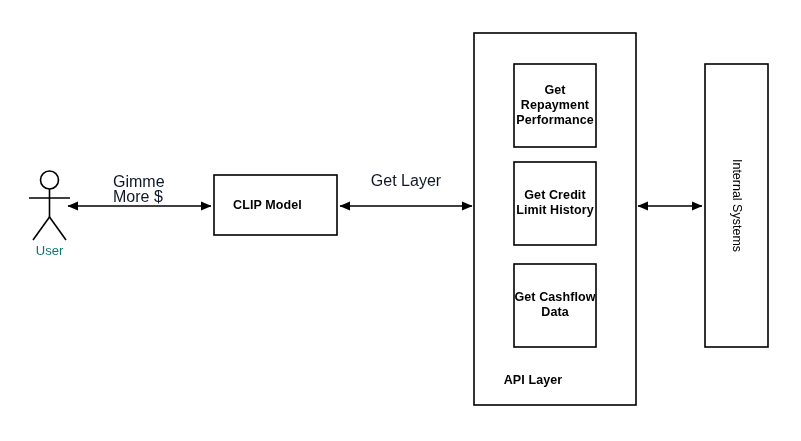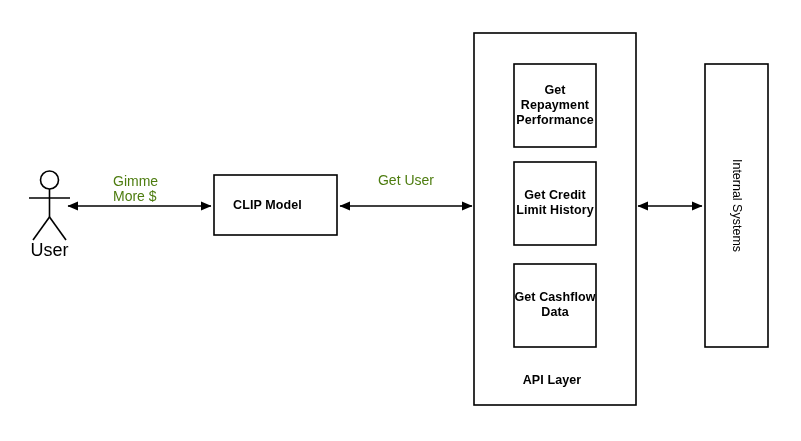--- a/index.html
+++ b/index.html
@@ -32,41 +32,41 @@
     font-size: 12.5px;
     color: #000000;
     line-height: 15px;
     text-align: center;
     white-space: pre-line;
     letter-spacing: 0.1px;
     font-weight: bold;
   }
   .edge-label {
     position: absolute;
-    font-size: 14px;
-    color: #4d7c0f;
+    font-size: 16px;
+    color: #0f172a;
     line-height: 15px;
     white-space: pre-line;
   }
   .edge-label.center { text-align: center; }
   .edge-label.left { text-align: left; }
   .vert-label {
     position: absolute;
     font-size: 12.5px;
     color: #000000;
     line-height: 15px;
     white-space: nowrap;
     transform-origin: 50% 50%;
     transform: rotate(90deg);
     text-align: center;
   }
   .actor-label {
     position: absolute;
-    font-size: 18px;
-    color: #000000;
+    font-size: 13px;
+    color: #0f766e;
     text-align: center;
     line-height: 15px;
   }
 </style>
 </head>
 <body>
 
 <div id="canvas">
 
   <svg class="svg-layer" viewBox="0 0 801 441" xmlns="http://www.w3.org/2000/svg">
@@ -104,25 +104,25 @@
     <line x1="340" y1="206" x2="472" y2="206" stroke="#000000" stroke-width="1.5" marker-start="url(#arrow-start)" marker-end="url(#arrow-end)"></line>
 
     <line x1="638" y1="206" x2="702" y2="206" stroke="#000000" stroke-width="1.5" marker-start="url(#arrow-start)" marker-end="url(#arrow-end)"></line>
   </svg>
 
   <div class="actor-label" style="left:19px; top:243px; width:61px;">User</div>
 
   <div class="edge-label left" style="left:113px; top:174px; width:80px;">Gimme
 More $</div>
 
-  <div class="edge-label center" style="left:356px; top:173px; width:100px;">Get User</div>
+  <div class="edge-label center" style="left:356px; top:173px; width:100px;">Get Layer</div>
 
   <div class="node-label" style="left:206px; top:198px; width:123px;">CLIP Model</div>
 
-  <div class="node-label" style="left:474px; top:373px; width:156px;">API Layer</div>
+  <div class="node-label" style="left:455px; top:373px; width:156px;">API Layer</div>
 
   <div class="node-label" style="left:510px; top:83px; width:90px;">Get
 Repayment
 Performance</div>
 
   <div class="node-label" style="left:508px; top:290px; width:94px;">Get Cashflow
 Data</div>
 
   <div class="node-label" style="left:510px; top:188px; width:90px;">Get Credit
 Limit History</div>

